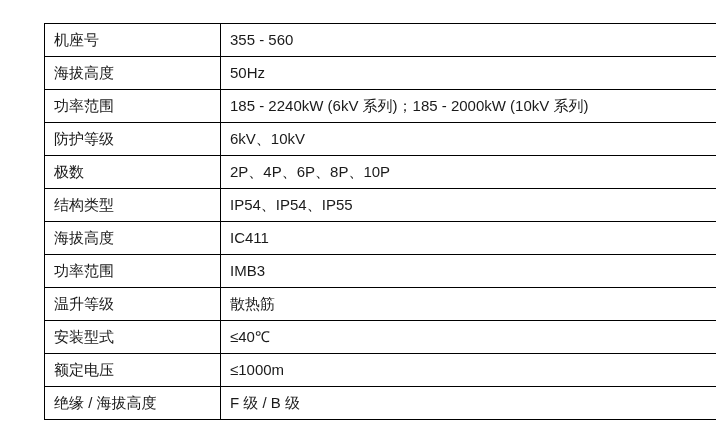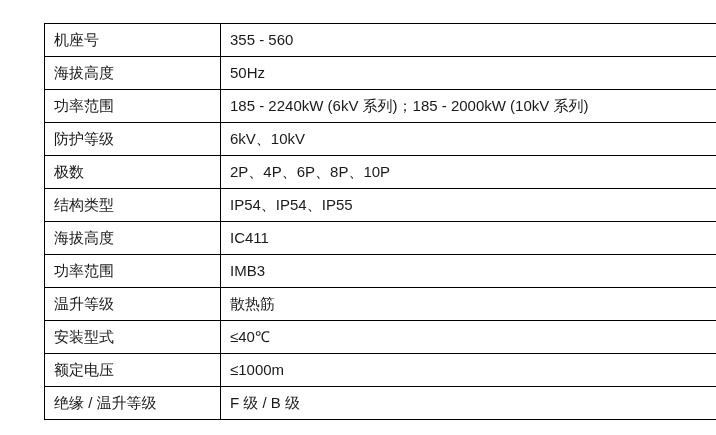--- a/index.html
+++ b/index.html
@@ -87,18 +87,18 @@
       </tr>
       <tr>
         <td class="label-cell">安装型式</td>
         <td class="value-cell">≤40℃</td>
       </tr>
       <tr>
         <td class="label-cell">额定电压</td>
         <td class="value-cell">≤1000m</td>
       </tr>
       <tr>
-        <td class="label-cell">绝缘 / 温升等级</td>
+        <td class="label-cell">绝缘 / 海拔高度</td>
         <td class="value-cell">F 级 / B 级</td>
       </tr>
     </tbody>
   </table>
 </div>
 
 </body></html>

